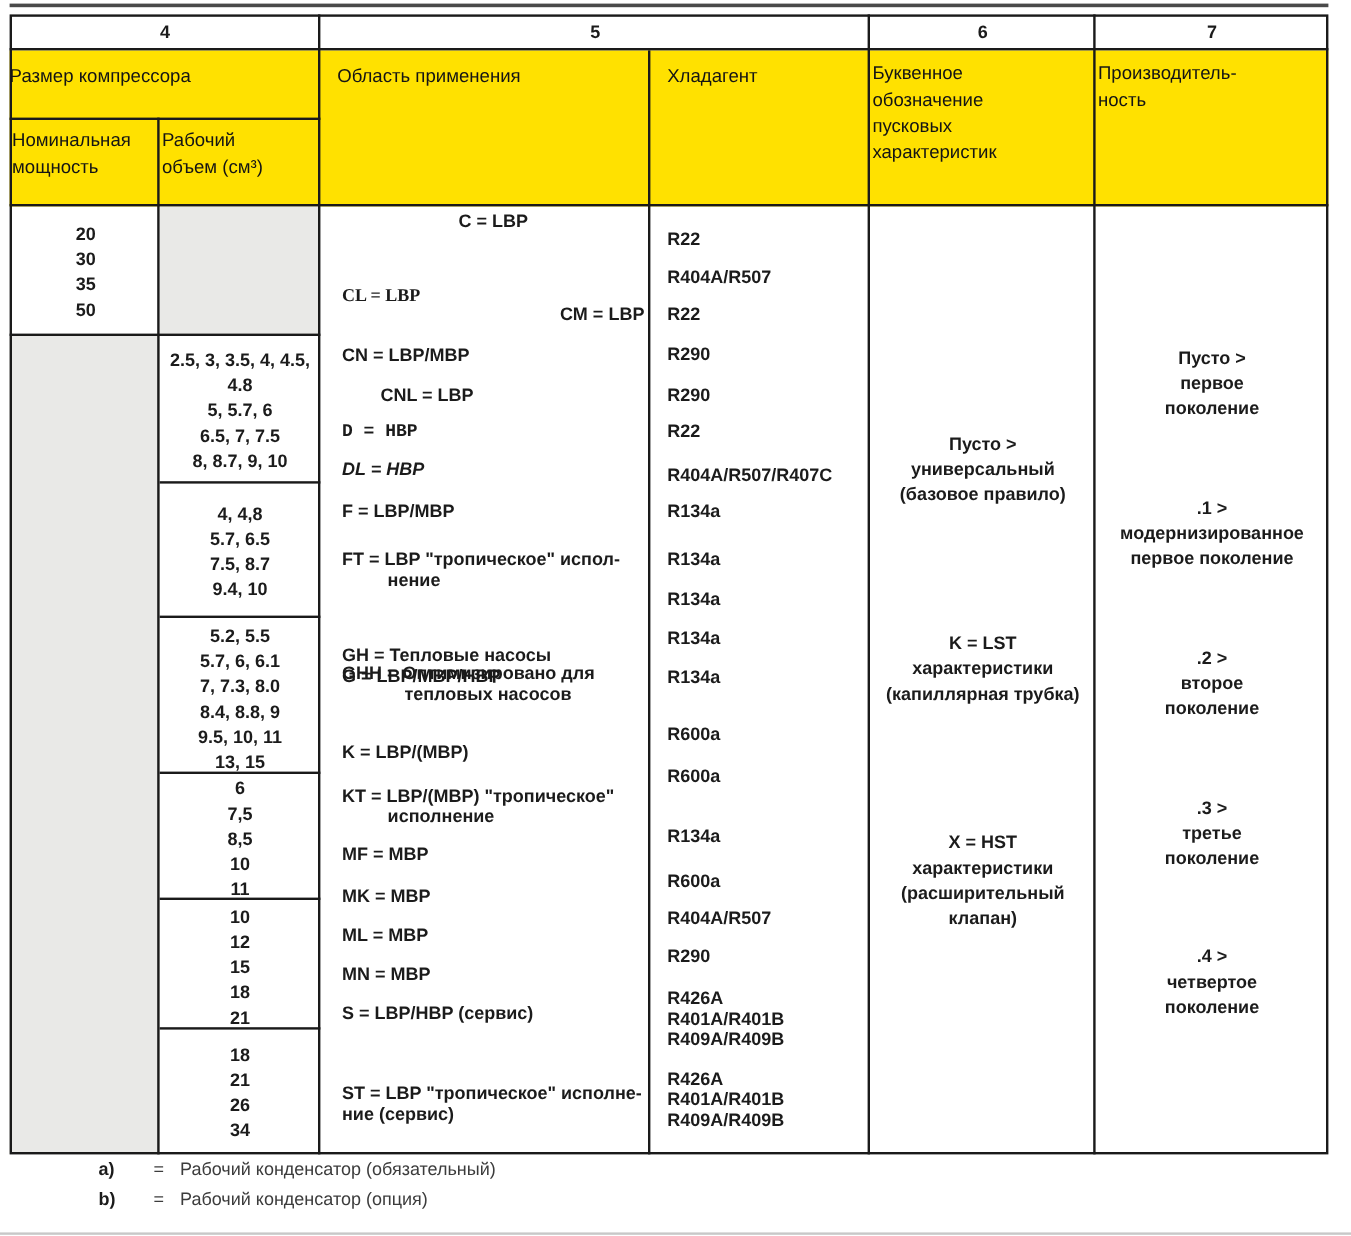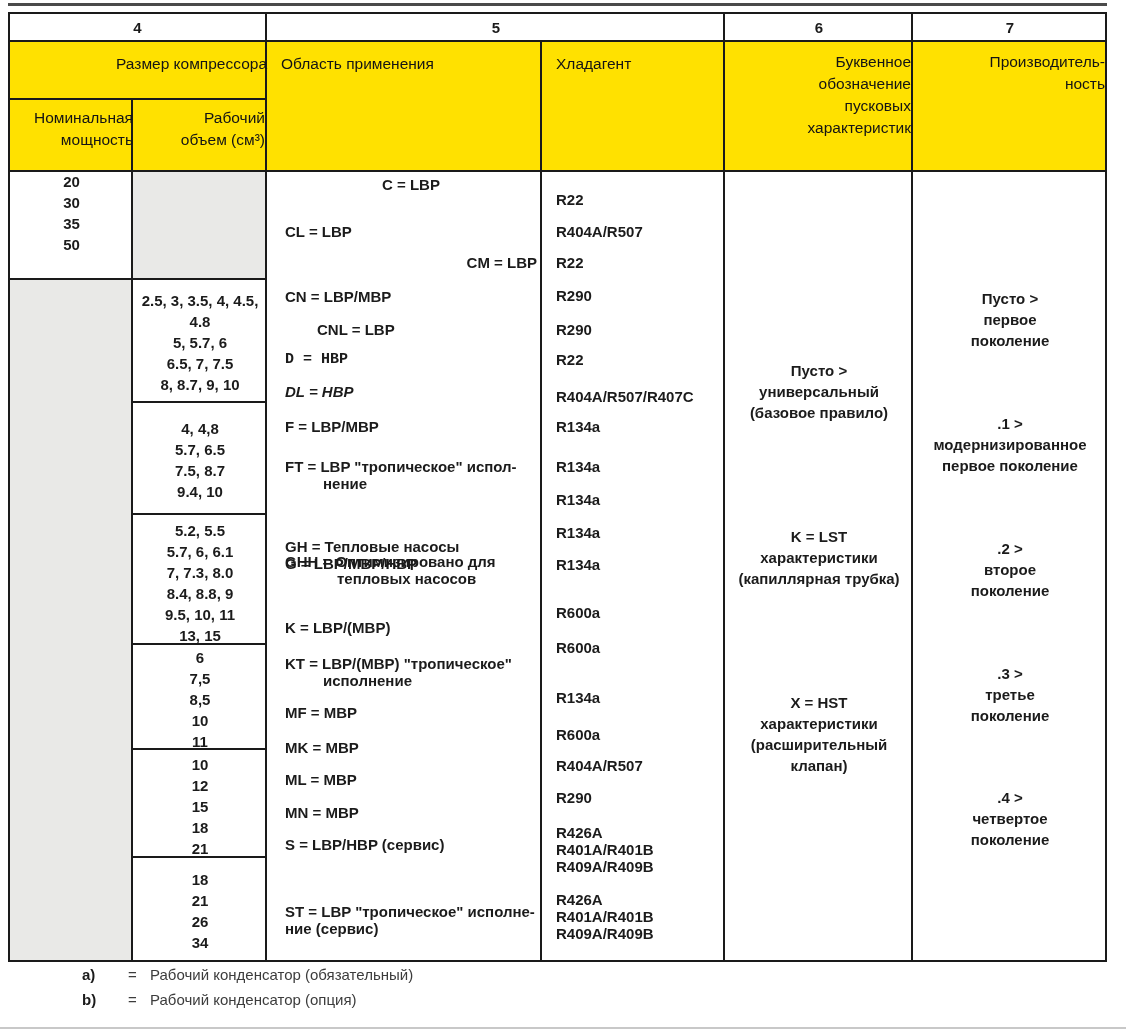--- a/index.html
+++ b/index.html
@@ -5,21 +5,21 @@
   * { box-sizing: border-box; margin: 0; padding: 0; }
   html,body { width: 1126px; height: 1030px; background: #ffffff;
     font-family: "Liberation Sans", sans-serif; position: relative; overflow: hidden; }
   .abs { position: absolute; }
   .fill-yellow { background: #FFE100; }
   .fill-gray { background: #E9E9E7; }
   .bline { background: #1a1a1a; }
   .t { position: absolute; white-space: pre-line; color: #1b1b1b; }
   .colnum { font-weight: bold; font-size: 15px; text-align: center; }
   .hdr { font-size: 15.5px; color: #141414; line-height: 22px; }
-  .hdr-c { text-align: right; }
+  .hdr-c { text-align: left; }
   .pow  { left: 10px;  width: 123px; text-align: center; font-weight: bold; font-size: 15px; line-height: 21px; }
   .vol  { left: 135px; width: 130px; text-align: center; font-weight: bold; font-size: 15px; line-height: 21px; }
   .app  { left: 285px; width: 252px; font-weight: bold; font-size: 15px; line-height: 17px; }
   .ref  { left: 556px; width: 165px; font-weight: bold; font-size: 15px; line-height: 17px; }
   .strt { left: 727px; width: 184px; text-align: center; font-weight: bold; font-size: 15px; line-height: 21px; }
   .perf { left: 915px; width: 190px; text-align: center; font-weight: bold; font-size: 15px; line-height: 21px; }
   .h38 { padding-left: 38px; text-indent: -38px; }
   .h52 { padding-left: 52px; text-indent: -52px; }
   .note { position: absolute; font-size: 15px; color: #3c3c3c; }
   .note-label { font-weight: bold; color: #1b1b1b; }
@@ -62,21 +62,21 @@
 объем (см³)</div>
 <div class="t hdr" style="left:281px; top:53px; width:250px;">Область применения</div>
 <div class="t hdr" style="left:556px; top:53px; width:160px;">Хладагент</div>
 <div class="t hdr hdr-c" style="left:727px; top:51px; width:184px;">Буквенное
 обозначение
 пусковых
 характеристик</div>
 <div class="t hdr hdr-c" style="left:915px; top:51px; width:190px;">Производитель-
 ность</div>
 
-<div class="t pow" style="top:171px;">20
+<div class="t pow" style="top:185px;">20
 30
 35
 50</div>
 <div class="t vol" style="top:290px;">2.5, 3, 3.5, 4, 4.5,
 4.8
 5, 5.7, 6
 6.5, 7, 7.5
 8, 8.7, 9, 10</div>
 <div class="t vol" style="top:418px;">4, 4,8
 5.7, 6.5
@@ -97,21 +97,21 @@
 12
 15
 18
 21</div>
 <div class="t vol" style="top:869px;">18
 21
 26
 34</div>
 
 <div class="t app" style="top:176px;text-align:center;">C = LBP</div>
-<div class="t app" style="top:223px;">CL = LBP</div>
+<div class="t app" style="top:239px;font-family:Liberation Serif, serif;">CL = LBP</div>
 <div class="t app" style="top:254px;text-align:right;">CM = LBP</div>
 <div class="t app" style="top:288px;">CN = LBP/MBP</div>
 <div class="t app" style="top:321px;margin-left:32px;">CNL = LBP</div>
 <div class="t app" style="top:351px;font-family:Liberation Mono, monospace;">D = HBP</div>
 <div class="t app" style="top:383px;font-style:italic;">DL = HBP</div>
 <div class="t app" style="top:418px;">F = LBP/MBP</div>
 <div class="t app h38" style="top:458px;">FT = LBP "тропическое" испол-
 нение</div>
 <div class="t app" style="top:527px;margin-top:28px;">G = LBP/MBP/HBP</div>
 <div class="t app" style="top:538px;">GH = Тепловые насосы</div>

